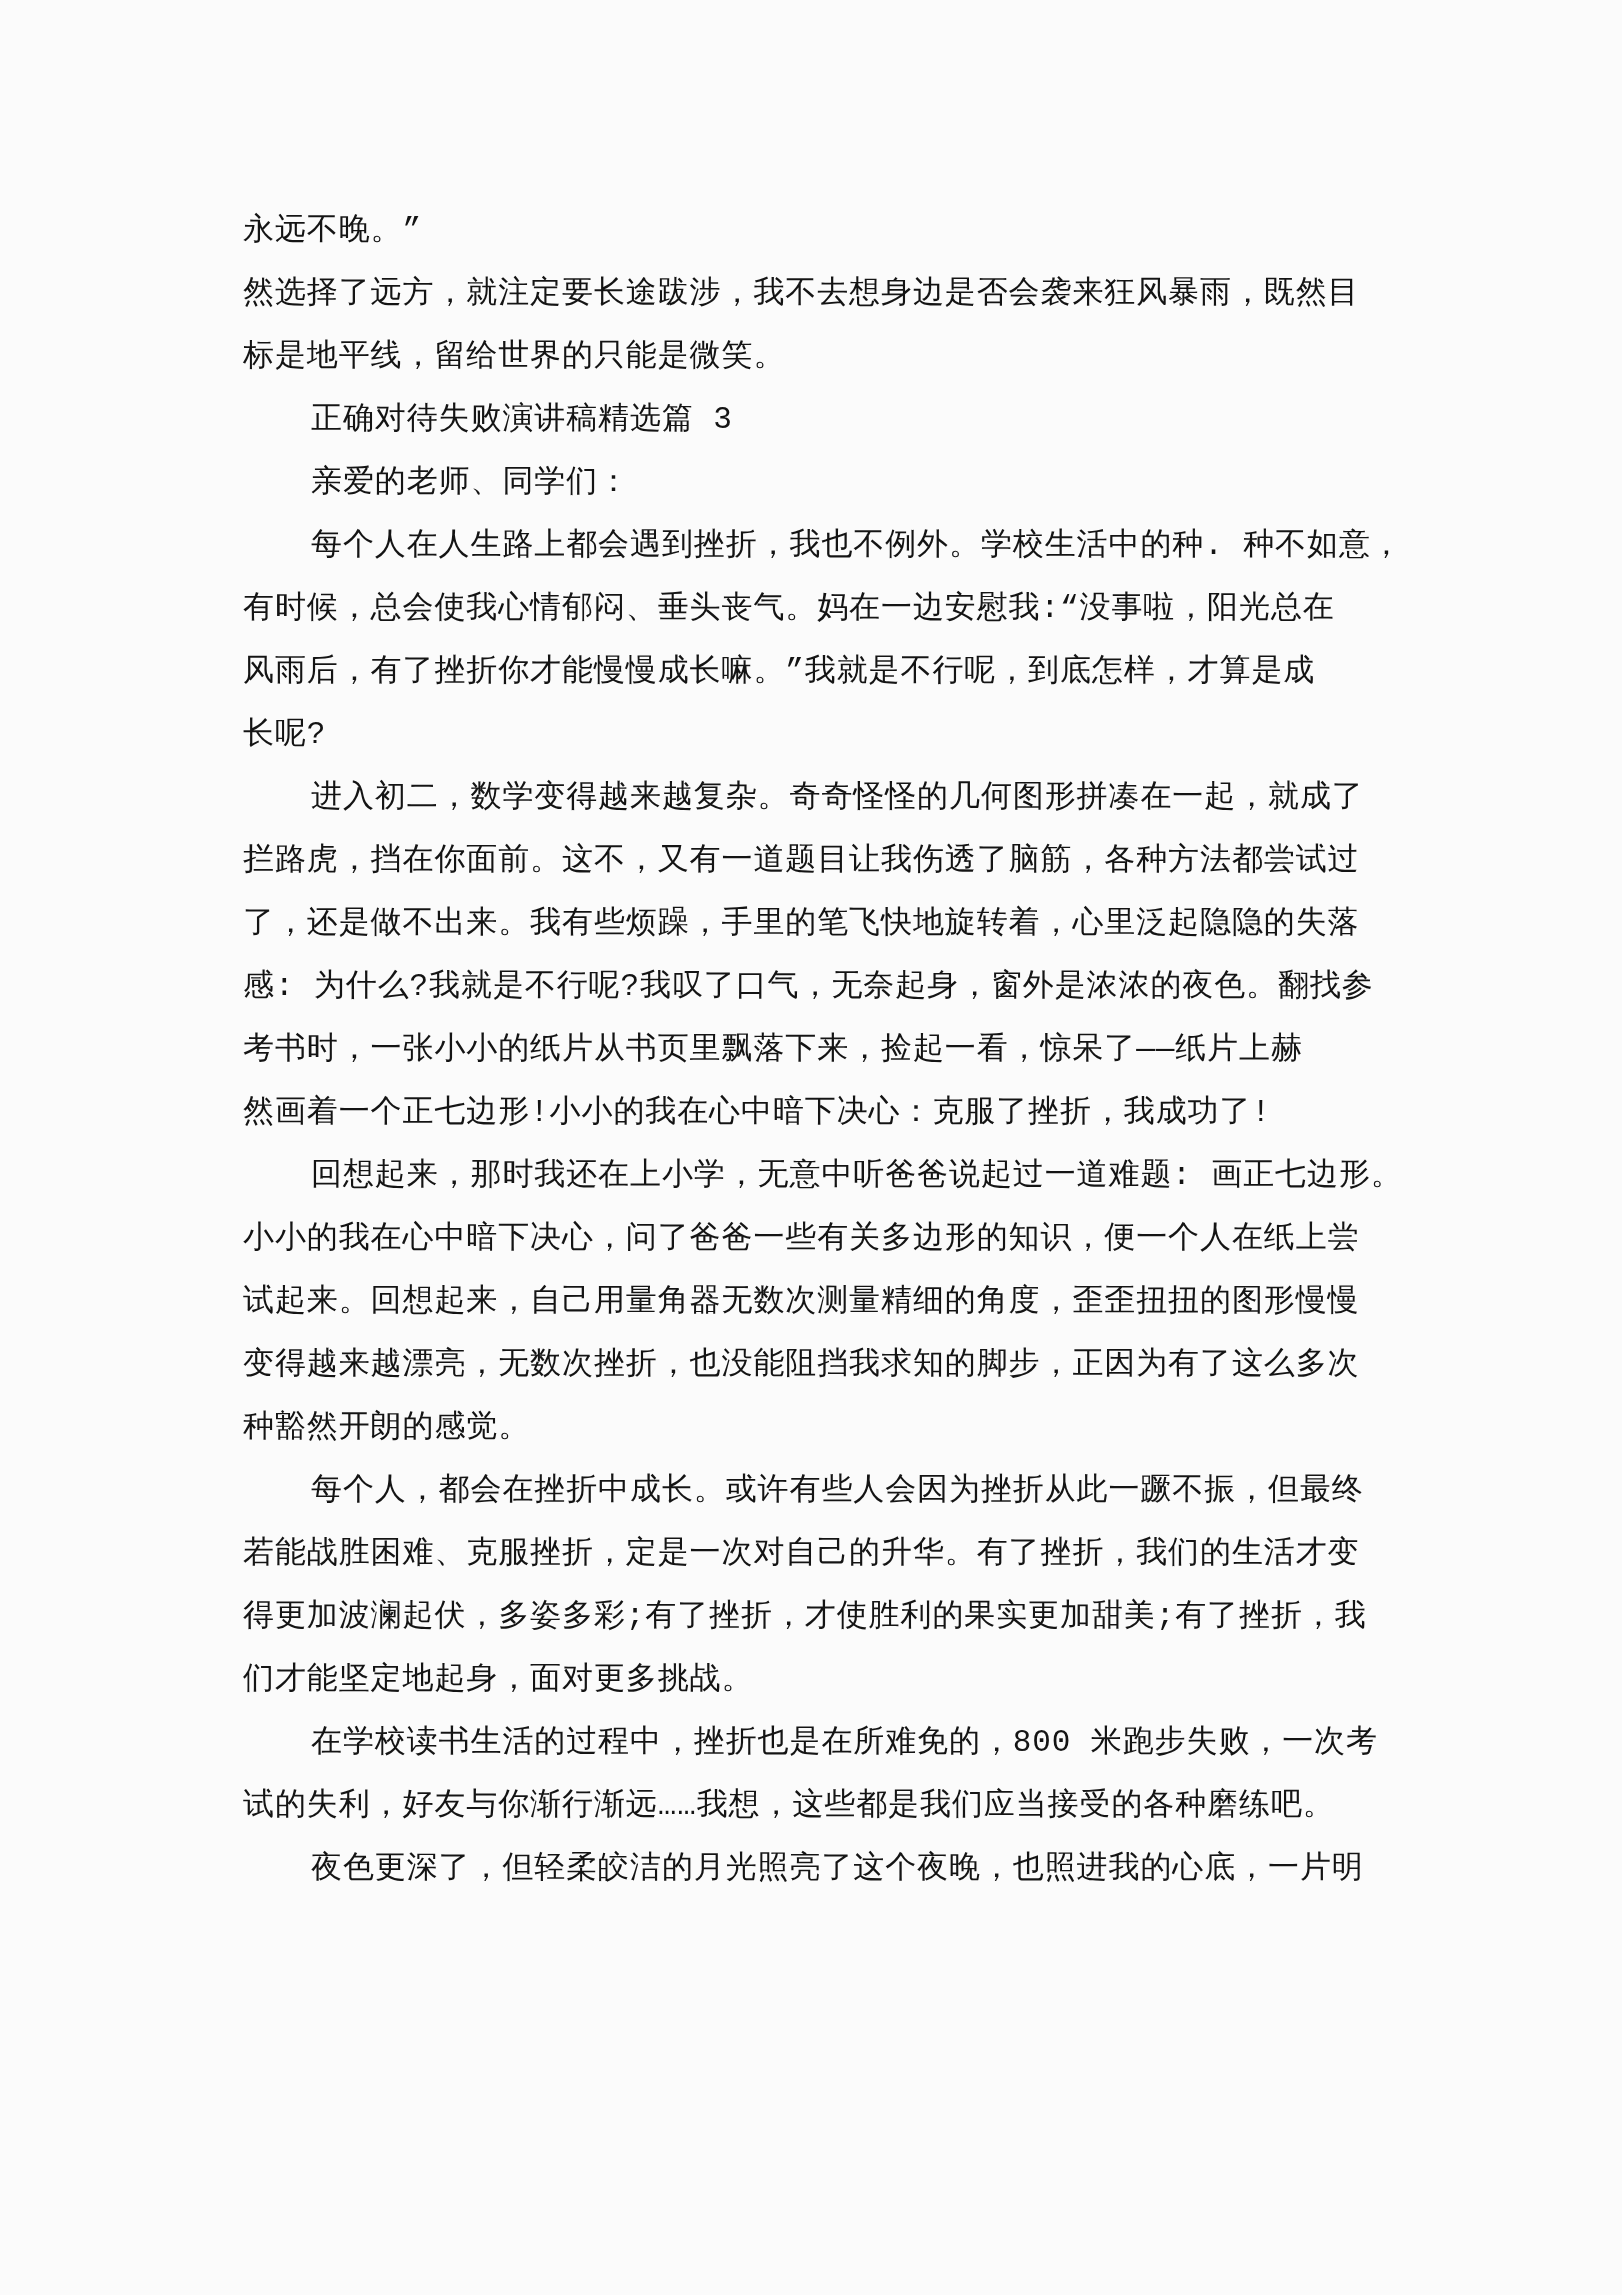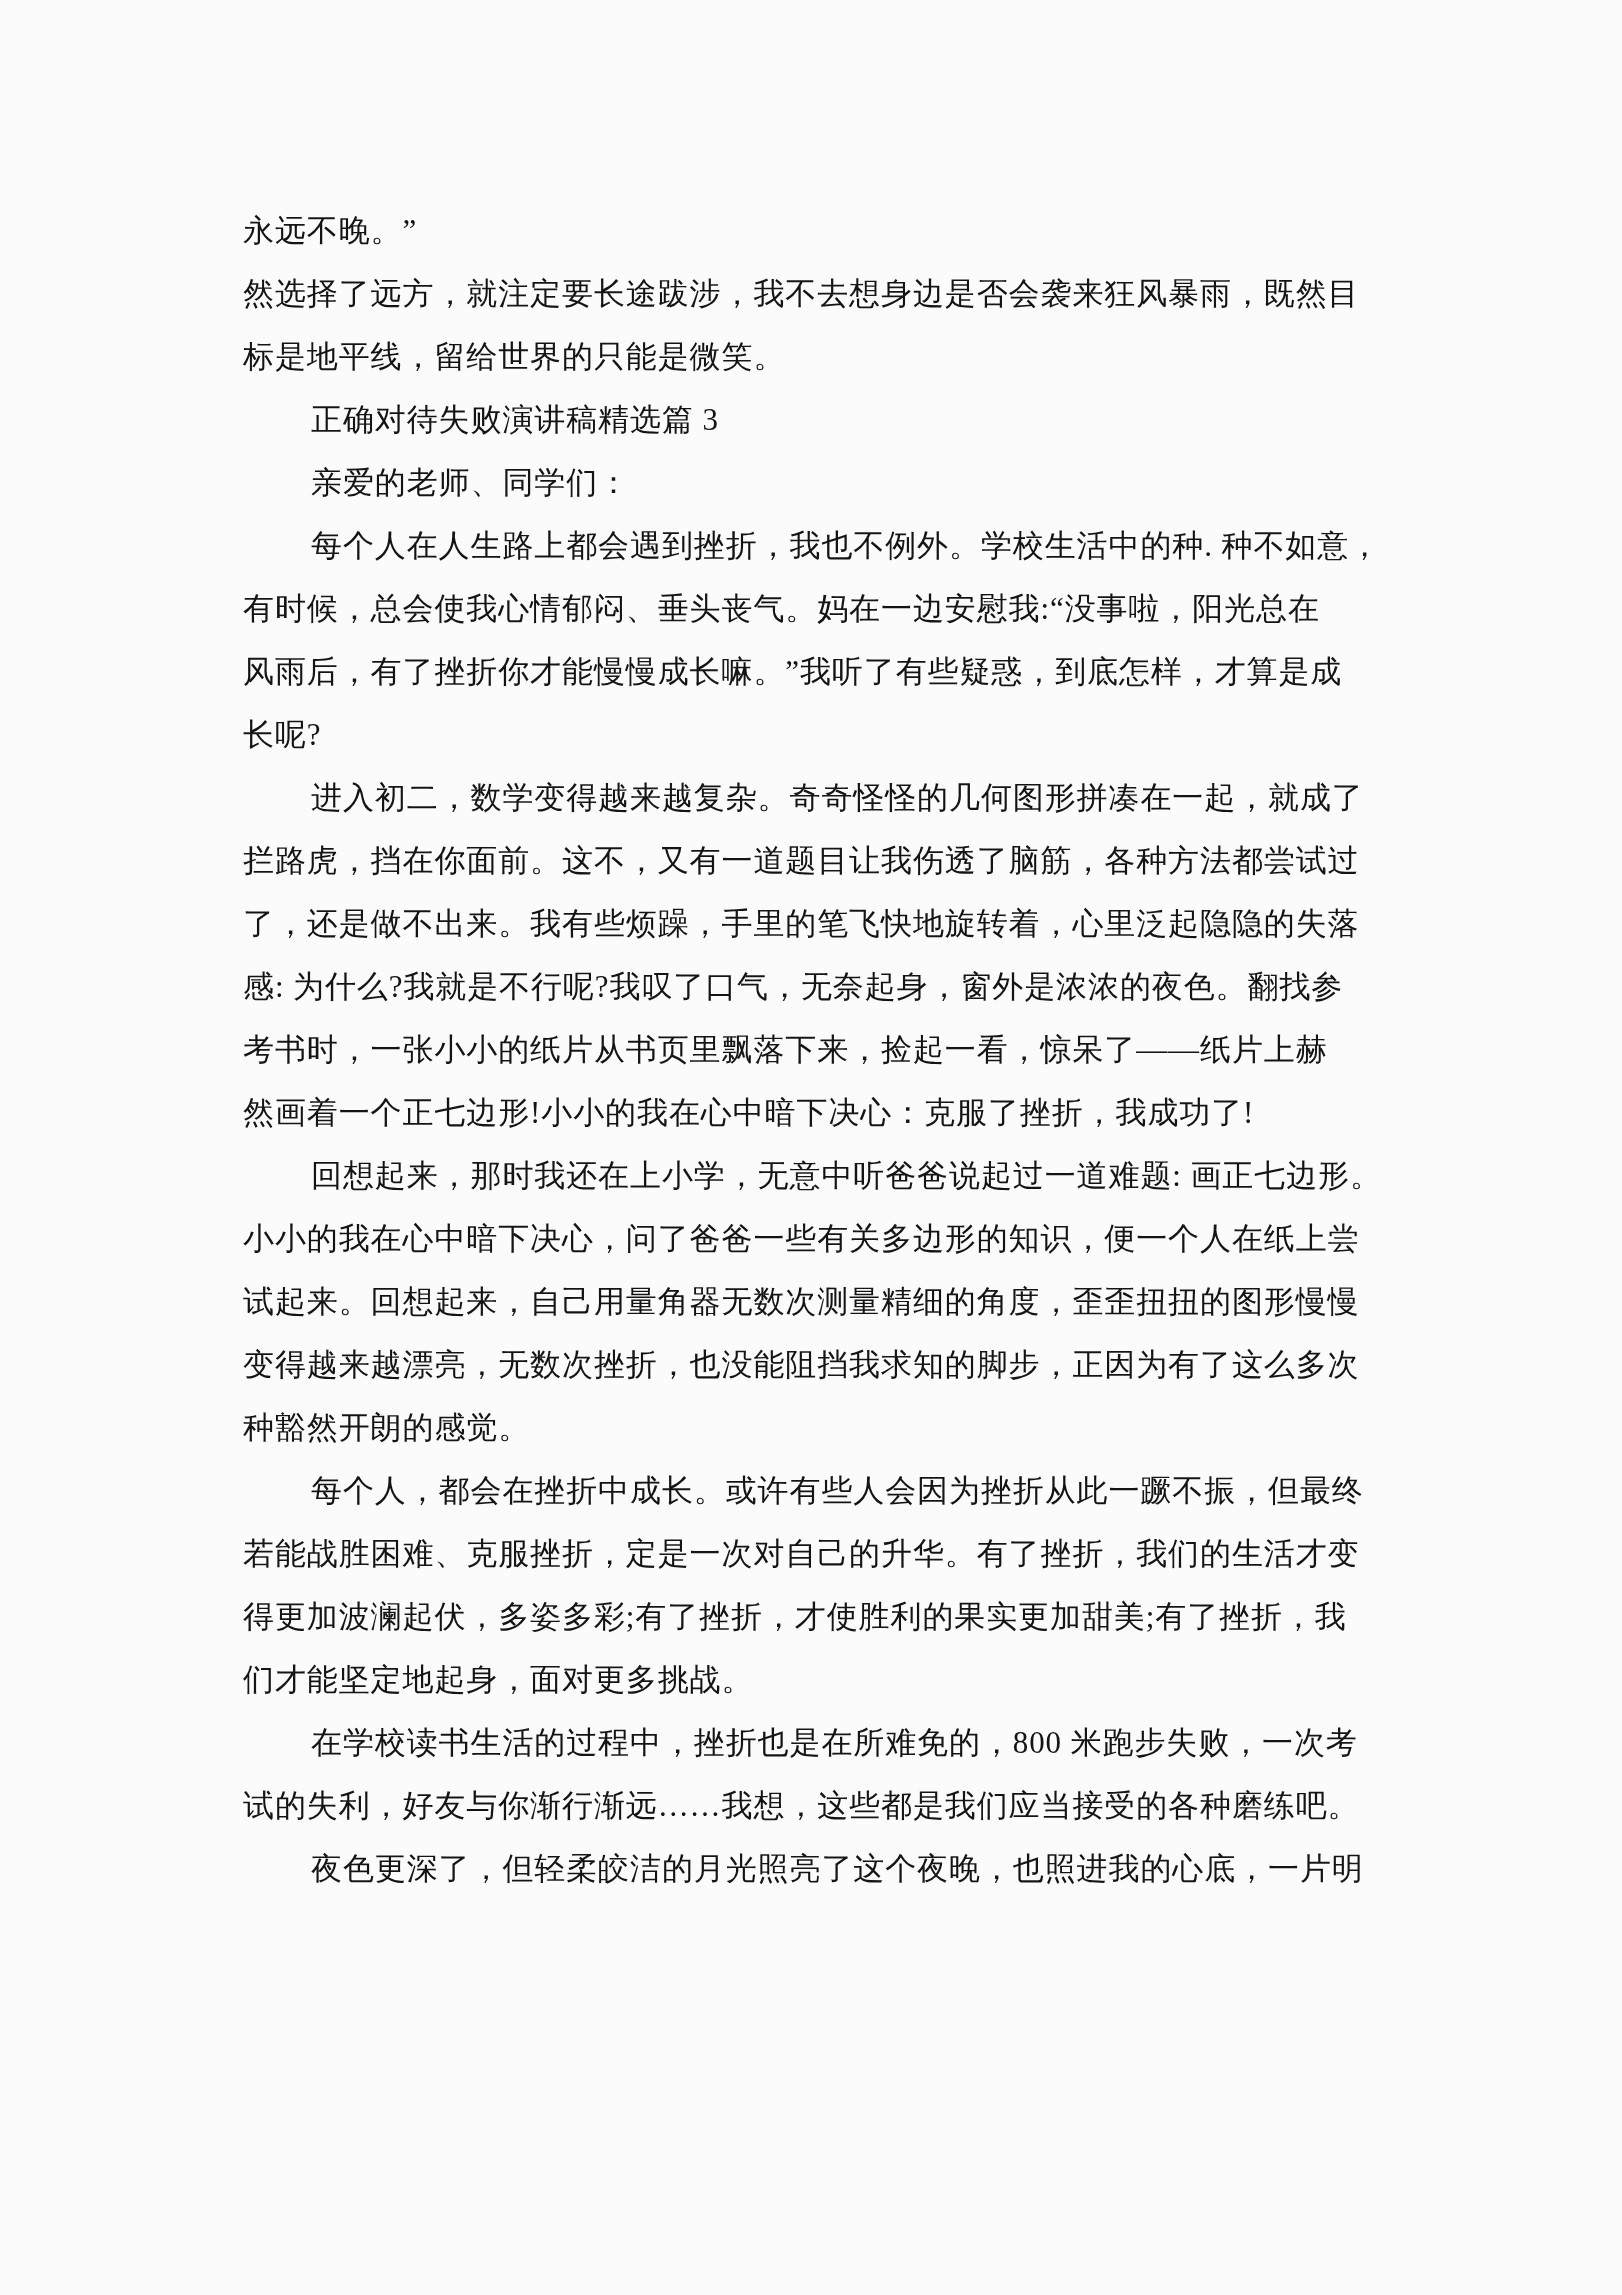--- a/index.html
+++ b/index.html
@@ -7,21 +7,21 @@
     padding: 0;
     background: #e8e8e8;
   }
   .page {
     position: relative;
     width: 1623px;
     height: 2295px;
     margin: 0 auto;
     background: #fbfbfb;
     overflow: hidden;
-    font-family: Liberation Serif, serif;
+    font-family: Liberation Mono, monospace;
     color: #141414;
   }
   .text-block {
     position: absolute;
     left: 243px;
     top: 199px;
     width: 1141px;
   }
   .line {
     height: 63px;
@@ -40,21 +40,21 @@
 
 <div class="page" style="background: rgb(251, 251, 251); color: rgb(20, 20, 20);">
   <div class="text-block">
       <div class="line">永远不晚。”</div>
       <div class="line">然选择了远方，就注定要长途跋涉，我不去想身边是否会袭来狂风暴雨，既然目</div>
       <div class="line">标是地平线，留给世界的只能是微笑。</div>
       <div class="line indent">正确对待失败演讲稿精选篇 3</div>
       <div class="line indent">亲爱的老师、同学们：</div>
       <div class="line indent">每个人在人生路上都会遇到挫折，我也不例外。学校生活中的种. 种不如意，</div>
       <div class="line">有时候，总会使我心情郁闷、垂头丧气。妈在一边安慰我:“没事啦，阳光总在</div>
-      <div class="line">风雨后，有了挫折你才能慢慢成长嘛。”我听了有些疑惑，到底怎样，才算是成</div>
+      <div class="line">风雨后，有了挫折你才能慢慢成长嘛。”我就是不行呢，到底怎样，才算是成</div>
       <div class="line">长呢?</div>
       <div class="line indent">进入初二，数学变得越来越复杂。奇奇怪怪的几何图形拼凑在一起，就成了</div>
       <div class="line">拦路虎，挡在你面前。这不，又有一道题目让我伤透了脑筋，各种方法都尝试过</div>
       <div class="line">了，还是做不出来。我有些烦躁，手里的笔飞快地旋转着，心里泛起隐隐的失落</div>
       <div class="line">感: 为什么?我就是不行呢?我叹了口气，无奈起身，窗外是浓浓的夜色。翻找参</div>
       <div class="line">考书时，一张小小的纸片从书页里飘落下来，捡起一看，惊呆了——纸片上赫</div>
       <div class="line">然画着一个正七边形!小小的我在心中暗下决心：克服了挫折，我成功了!</div>
       <div class="line indent">回想起来，那时我还在上小学，无意中听爸爸说起过一道难题: 画正七边形。</div>
       <div class="line">小小的我在心中暗下决心，问了爸爸一些有关多边形的知识，便一个人在纸上尝</div>
       <div class="line">试起来。回想起来，自己用量角器无数次测量精细的角度，歪歪扭扭的图形慢慢</div>

